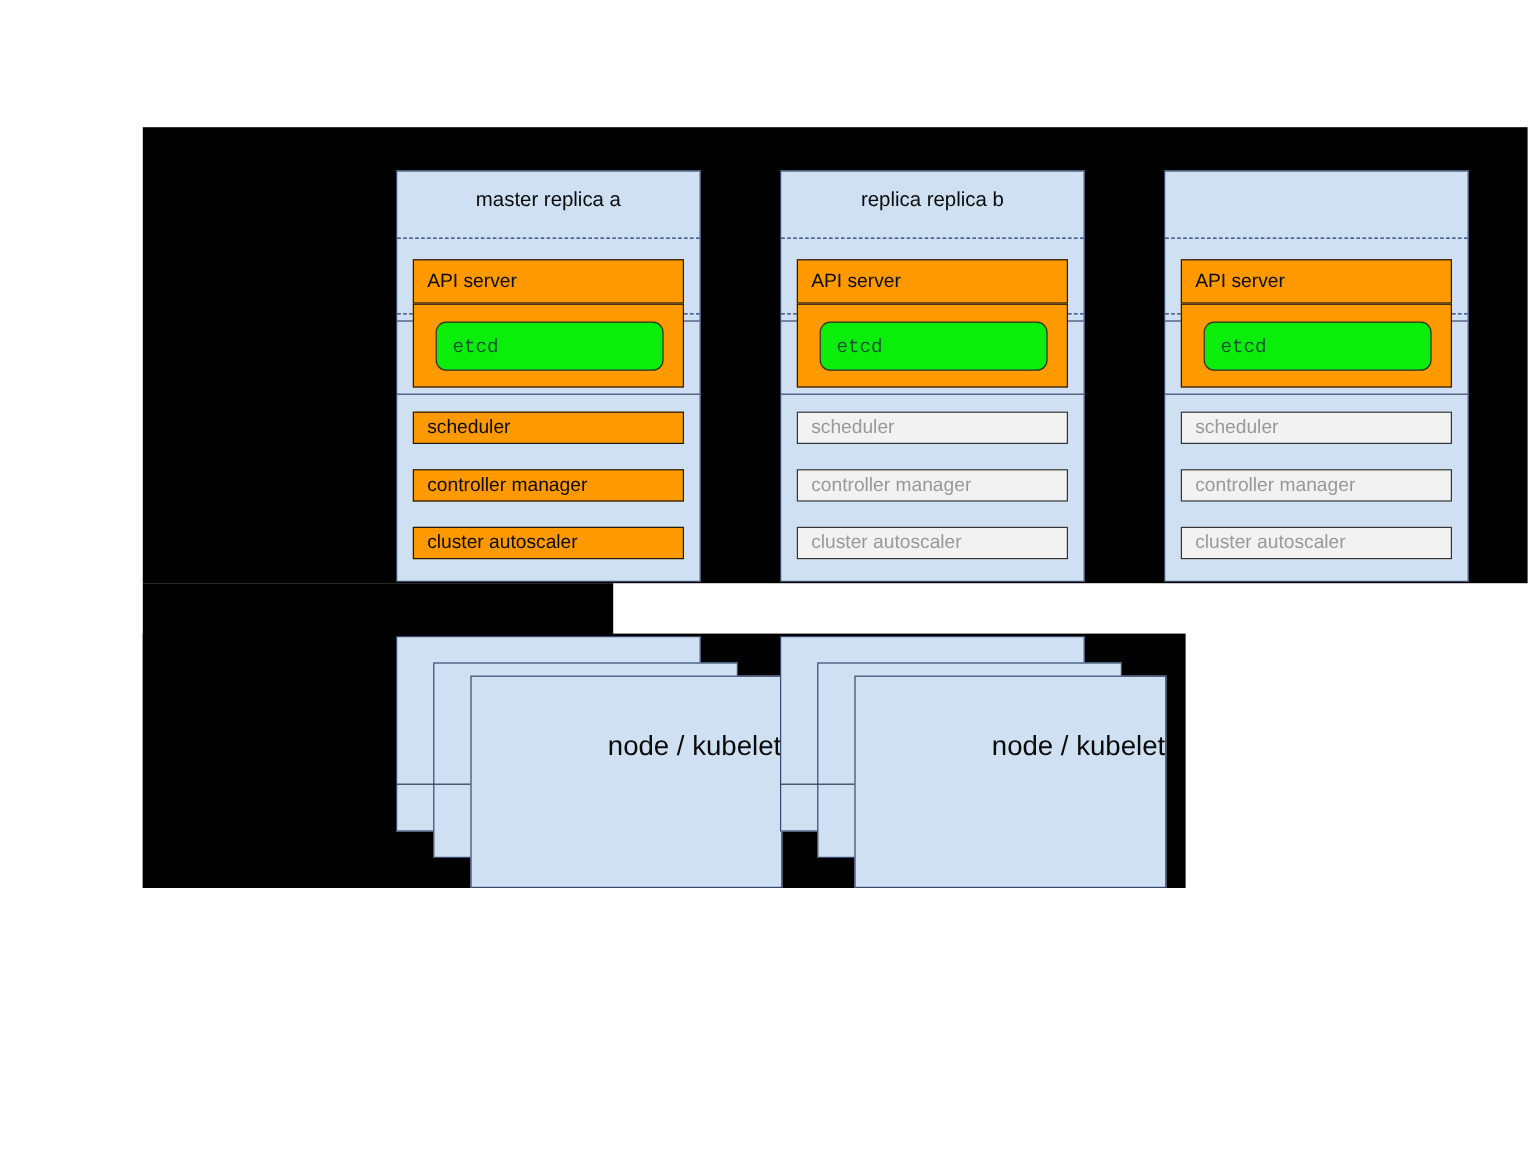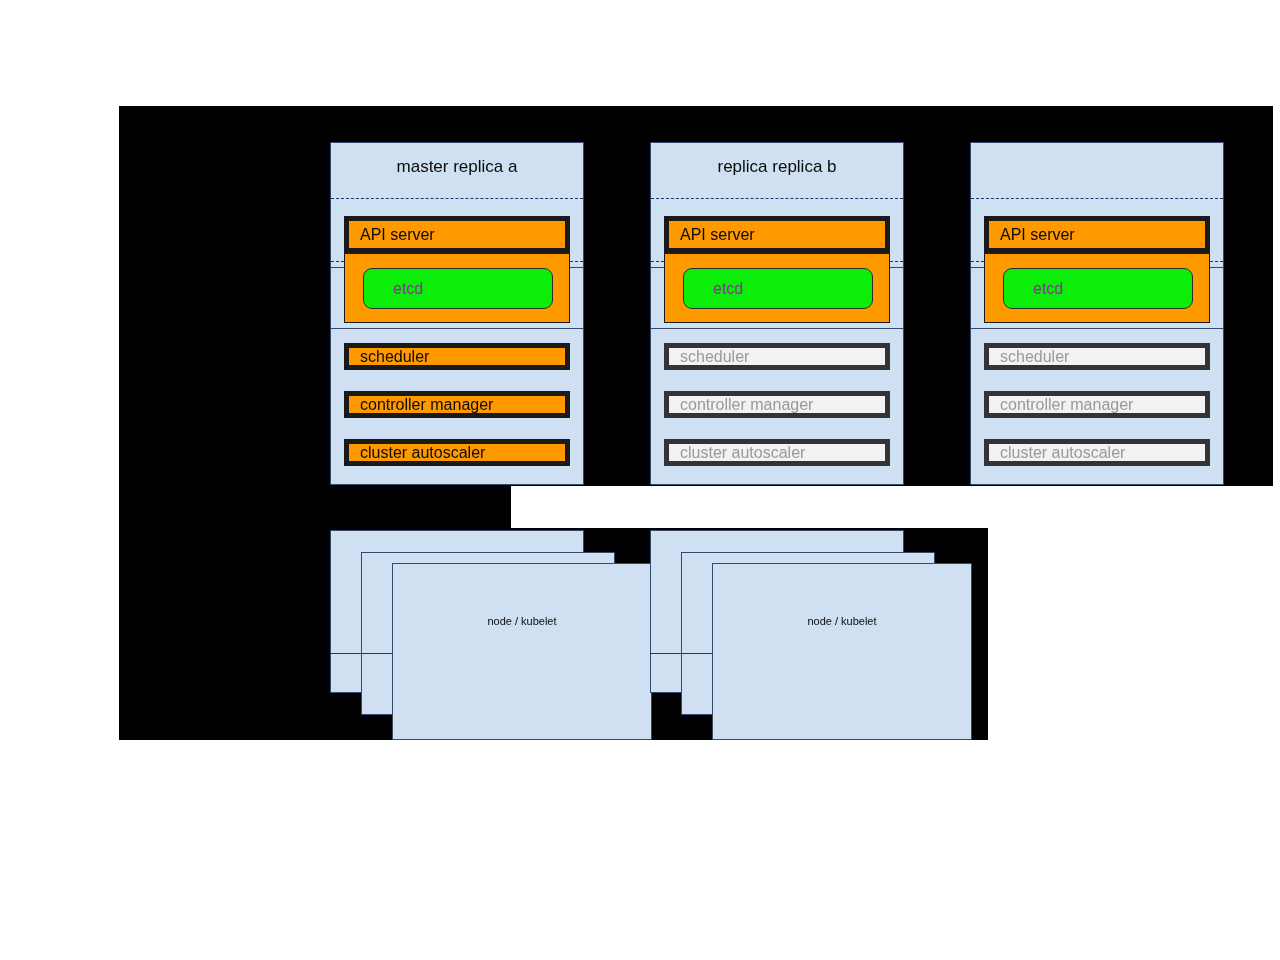--- a/index.html
+++ b/index.html
@@ -31,49 +31,49 @@
     position:absolute;left:0;right:0;height:0;
     border-top:1px dashed #1b3a66;
   }
   .solidline{
     position:absolute;left:0;right:0;height:0;
     border-top:1px solid #36486b;
   }
 
   .comp{
     position:absolute;box-sizing:border-box;
-    border:5px solid #14532d;
+    border:1px solid #14532d;
     font-size:16px;line-height:1;
     display:flex;align-items:center;
     padding-left:11px;
     color:#0b0b0b;
     text-align:center;
   }
   .comp.active{background:#ff9900;border-color:#1a1a1a;}
   .comp.inactive{background:#f2f2f2;border-color:#333333;color:#999999;}
 
   .etcd-wrap{
     position:absolute;box-sizing:border-box;
     background:#ff9900;border:1px solid #1a1a1a;
   }
   .etcd{
     position:absolute;box-sizing:border-box;
     background:#0aee0a;border:1px solid #2d2d2d;border-radius:9px;
-    font-size:16px;color:#a21caf;
-    display:flex;align-items:center;padding-left:29px;
+    font-size:16px;color:#14532d;
+    display:flex;align-items:center;padding-left:13px;font-family:Liberation Mono, monospace;
   }
 
   
   .nodebox{
     position:absolute;box-sizing:border-box;
     background:#cee0f2;border:1px solid #36486b;
   }
   .node-label{
     position:absolute;left:0;right:0;
-    text-align:center;font-size:11px;color:#0b0b0b;line-height:20px;
+    text-align:right;font-size:23px;color:#0b0b0b;line-height:20px;
   }
   .nodeline{
     position:absolute;height:0;border-top:1px solid #2b3a52;
   }
 </style>
 </head>
 <body>
 
 <div id="diagram">
 

